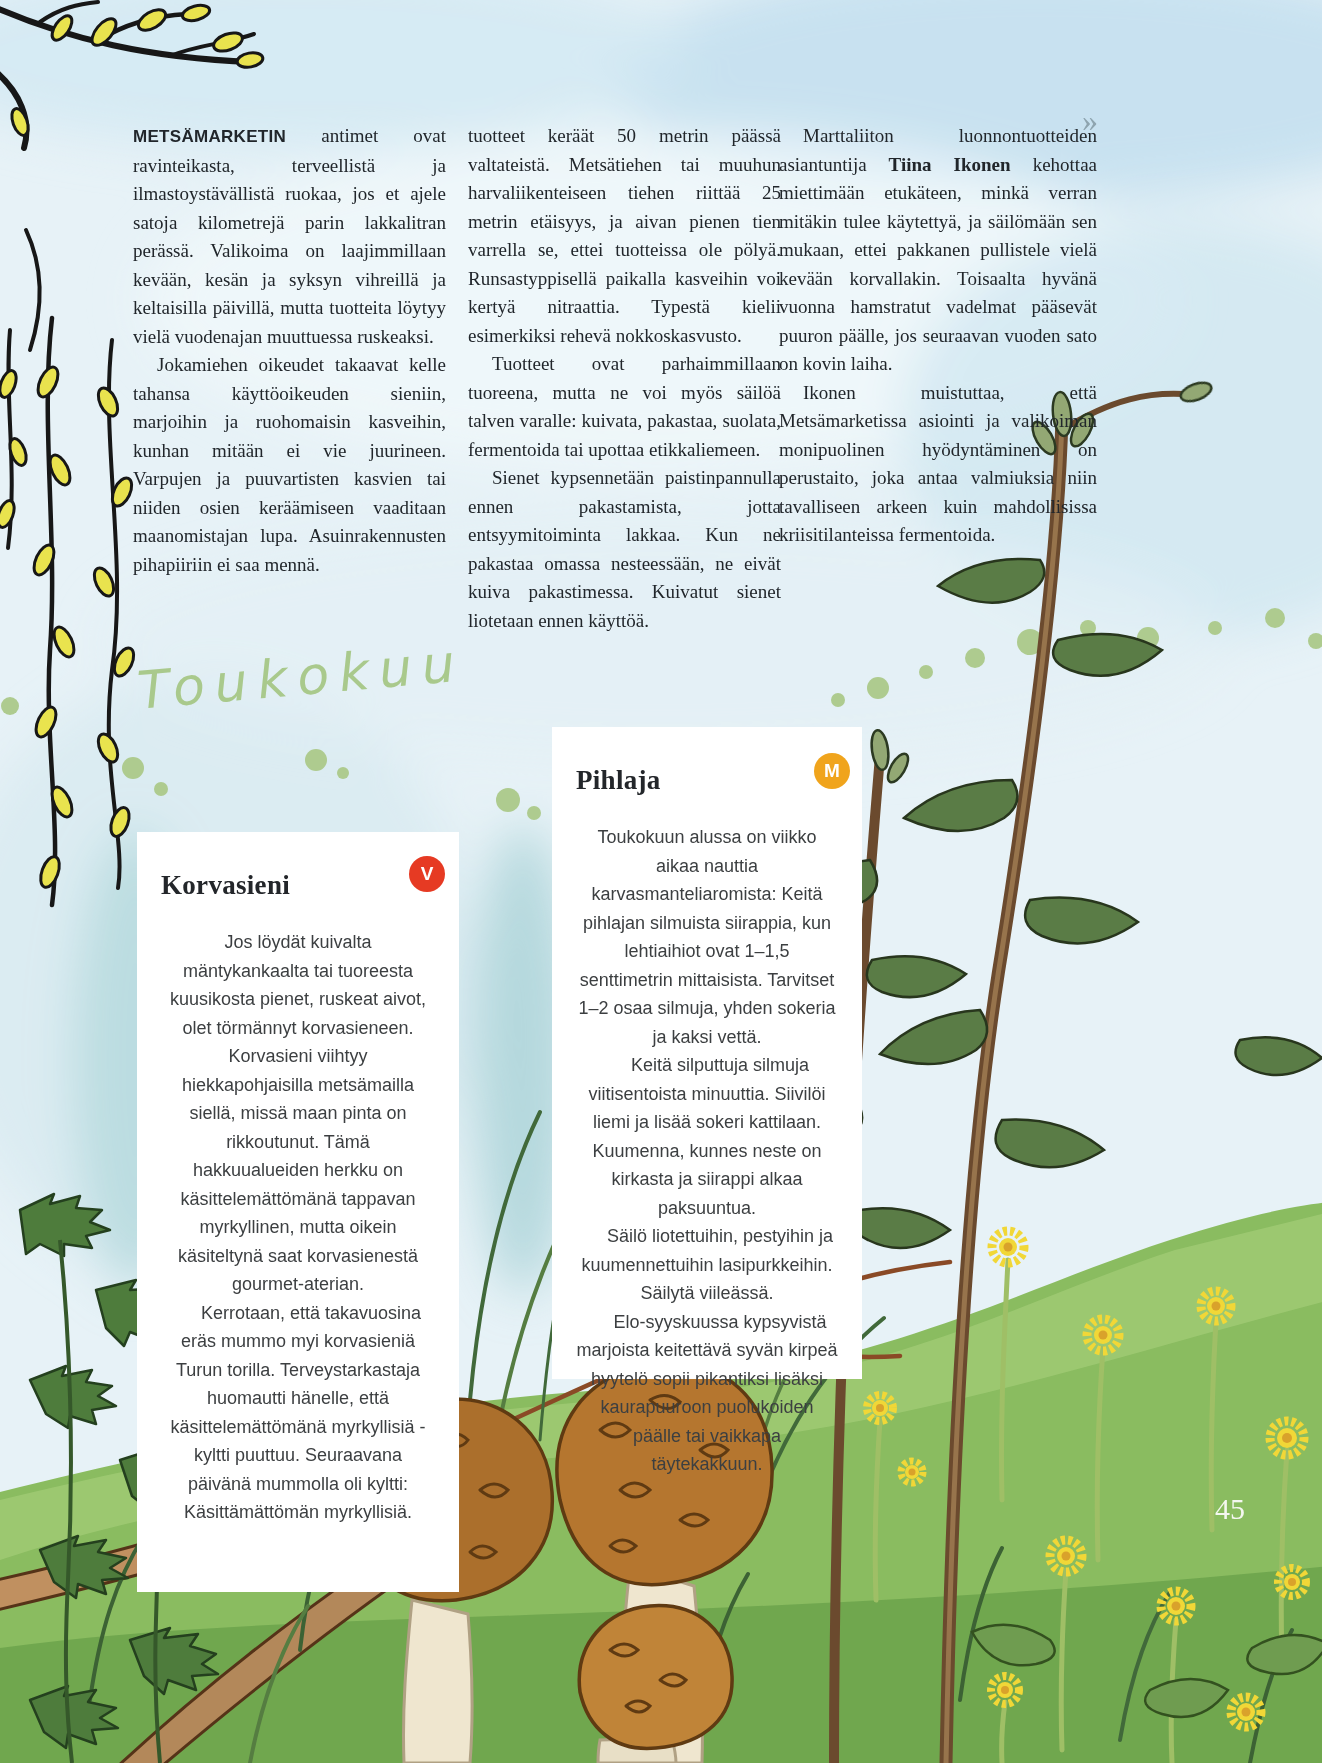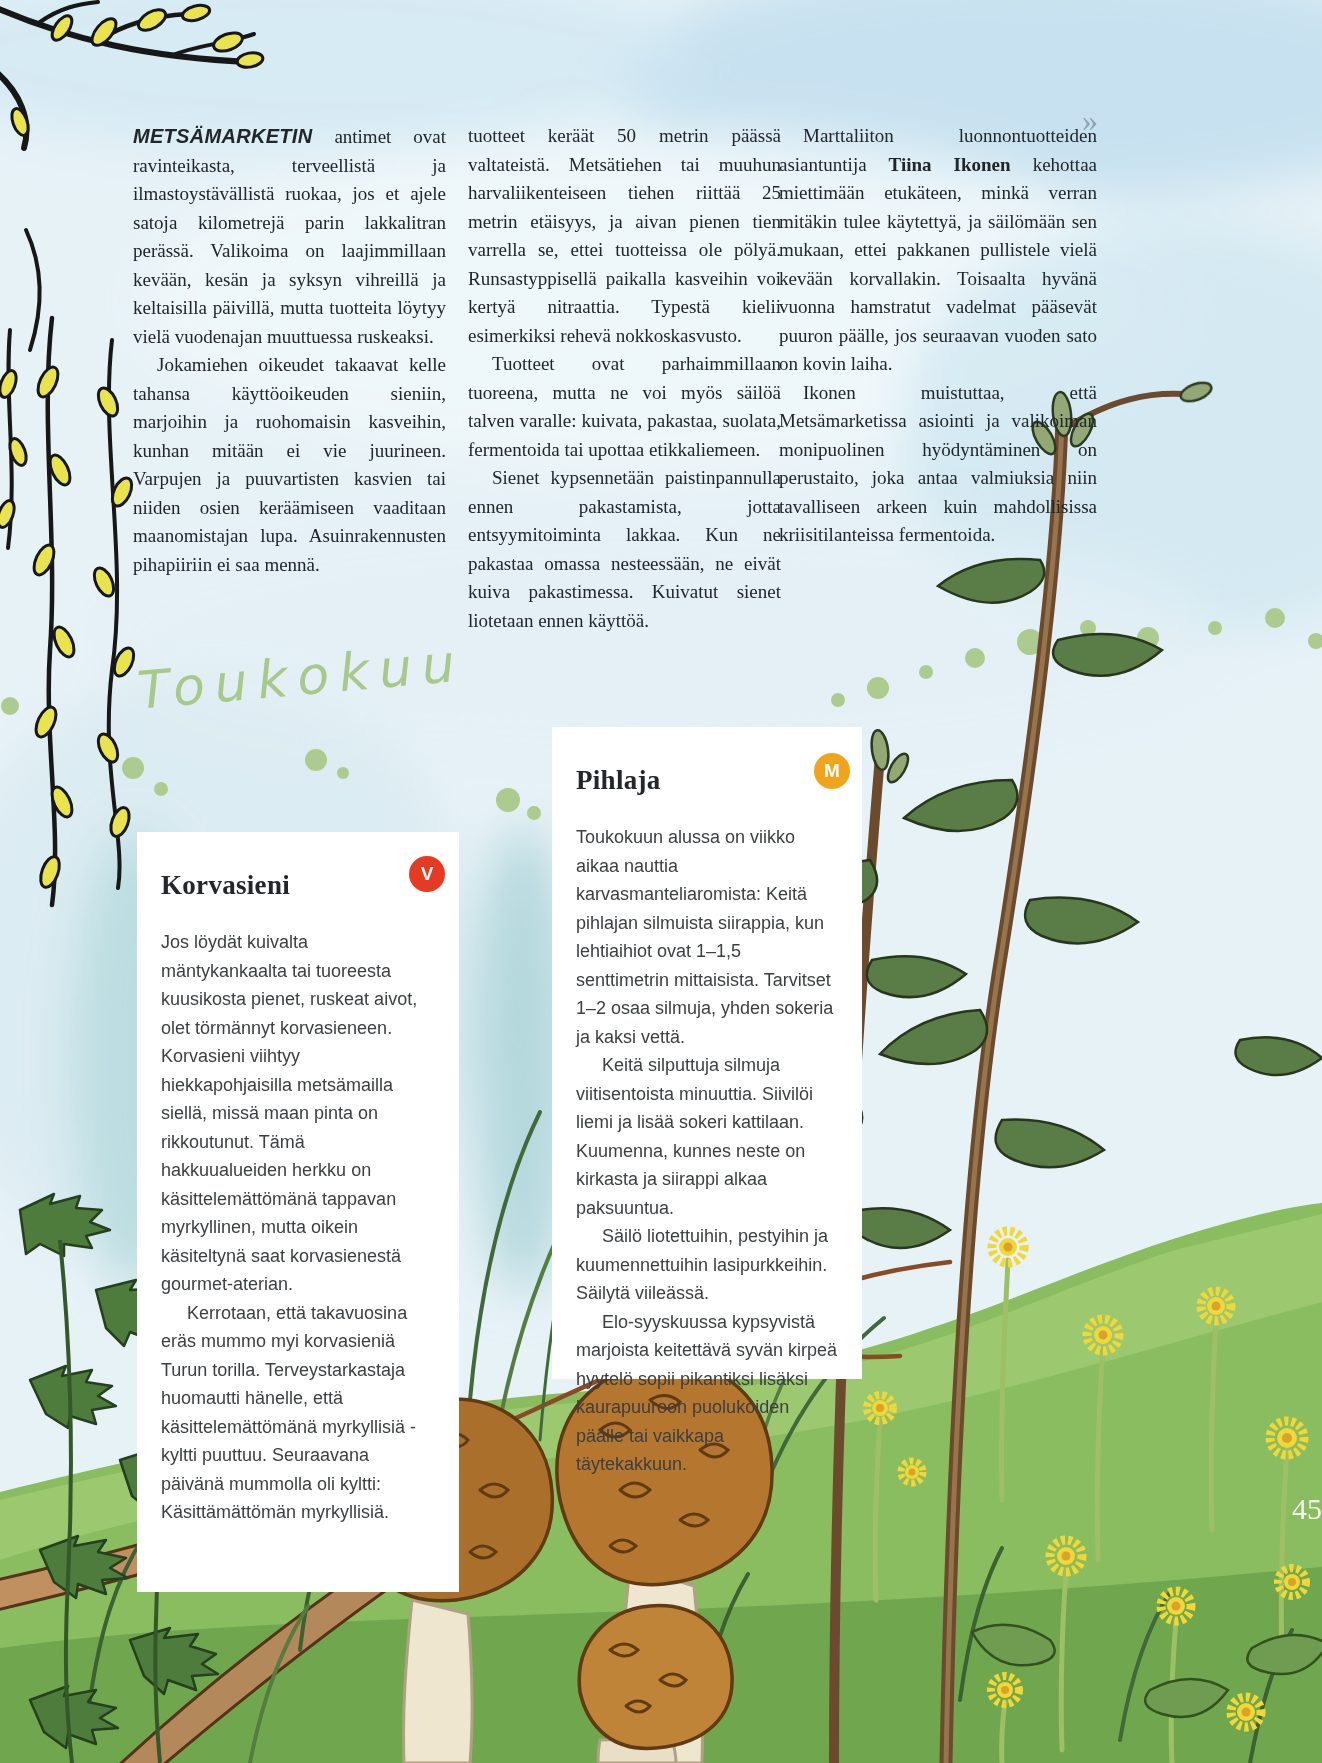--- a/index.html
+++ b/index.html
@@ -6,46 +6,46 @@
   .page{position:relative;width:1322px;height:1763px;overflow:hidden;
         background:#e7f2f7;font-family:"Liberation Serif",serif;}
   .bg{position:absolute;left:0;top:0;width:1322px;height:1763px;display:block;}
 
   
   .col{position:absolute;top:122px;width:313px;font-size:19px;line-height:28.5px;
        color:#21262b;text-align:justify;}
   .col p{margin:0;}
   .col p.ind{text-indent:24px;font-family:Liberation Serif, serif;}
   .col1{left:133px;} .col2{left:468px;} .col3{left:779px;width:318px;}
-  .lead{font-family:"Liberation Sans",sans-serif;font-weight:bold;font-size:20px;
-        letter-spacing:.3px;font-style:italic;}
+  .lead{font-family:"Liberation Sans",sans-serif;font-weight:bold;font-size:17px;
+        letter-spacing:.3px;}
   b.name{font-weight:bold;}
 
   
   .chev{position:absolute;left:1082px;top:104px;font-size:32px;color:#8ea4af;
         font-family:"Liberation Serif",serif;line-height:1;}
 
   
   .card{position:absolute;background:#ffffff;box-sizing:border-box;
         font-family:"Liberation Sans",sans-serif;color:#3c3f41;}
   .card-inner{padding:26px 24px 0 24px;margin-top:12px;}
   .card h2{font-family:"Liberation Serif",serif;font-size:27px;font-weight:bold;
            color:#23262a;margin:0 0 27px 0;letter-spacing:.3px;}
-  .card p{margin:0;font-size:18px;line-height:28.5px;}
+  .card p{margin:0;font-size:18px;line-height:28.5px;text-align:center;}
   .card p.ind{text-indent:26px;}
   .card-korvasieni{left:137px;top:832px;width:322px;height:760px;}
   .card-pihlaja{left:552px;top:727px;width:310px;height:652px;}
   .badge{position:absolute;width:36px;height:36px;border-radius:50%;color:#fff;
          font-family:"Liberation Sans",sans-serif;font-weight:bold;font-size:19px;
          display:flex;align-items:center;justify-content:center;}
   .badge-v{background:#e63a23;right:14px;top:24px;}
   .badge-m{background:#f0a41c;right:12px;top:26px;}
 
   
-  .pagenum{position:absolute;left:1292px;top:1492px;font-size:30px;
+  .pagenum{position:absolute;left:1215px;top:1492px;font-size:30px;
            color:#f4f7f0;font-family:"Liberation Serif",serif;}
 </style>
 </head>
 <body>
 
 <div class="page">
 
   <svg class="bg" viewBox="0 0 1322 1763">
     <defs>
       <filter id="wblur" x="-40%" y="-40%" width="180%" height="180%">

